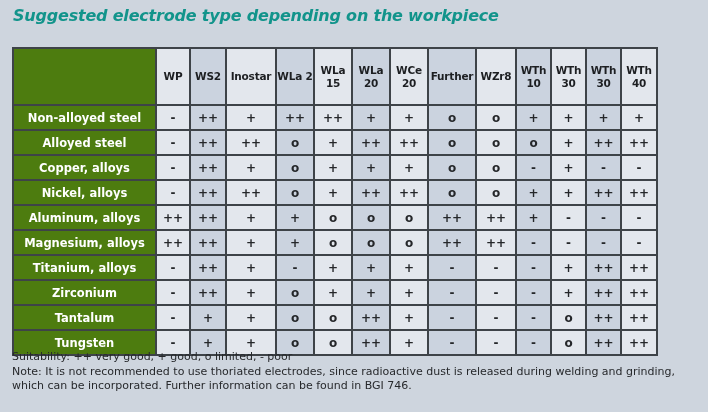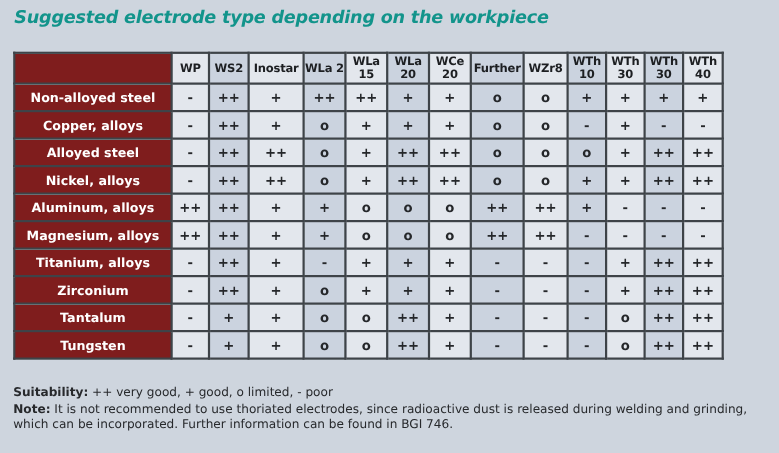--- a/index.html
+++ b/index.html
@@ -31,24 +31,24 @@
     border-collapse: collapse;
     table-layout: fixed;
   }
   table.electrode th, table.electrode td {
     border: 2px solid #3e4348;
     padding: 0;
     text-align: center;
     vertical-align: middle;
     overflow: hidden;
   }
-  table.electrode thead tr { height: 28px; }
+  table.electrode thead tr { height: 57px; }
   table.electrode tbody tr { height: 25px; }
   th.corner, th.rowlabel {
-    background: #7f1d1d;
+    background: #4d7c0f;
     color: #ffffff;
     font-size: 11.5px;
     font-weight: bold;
   }
   table.electrode thead th.colhead {
     font-size: 10.5px;
     font-weight: bold;
     color: #1d1f22;
     line-height: 1.15;
     letter-spacing: -0.2px;
@@ -62,21 +62,21 @@
   .dark  { background: #cbd3df; }
   .footer {
     position: absolute;
     left: 12px;
     top: 350px;
     width: 692px;
     font-size: 11px;
     line-height: 1.32;
     color: #27292c;
   }
-  .footer b { font-weight: bold; }
+  .footer b { font-weight: normal; }
 </style>
 </head>
 <body>
 
 <div class="title">Suggested electrode type depending on the workpiece</div>
 
 <table class="electrode">
   <colgroup id="cols">
       <col style="width: 143px;">
       <col style="width: 34px;">
@@ -122,50 +122,50 @@
         <td class="dark">+</td>
         <td class="light">+</td>
         <td class="dark">o</td>
         <td class="light">o</td>
         <td class="dark">+</td>
         <td class="light">+</td>
         <td class="dark">+</td>
         <td class="light">+</td>
       </tr>
       <tr>
+        <th class="rowlabel">Alloyed steel</th>
+        <td class="light">-</td>
+        <td class="dark">++</td>
+        <td class="light">++</td>
+        <td class="dark">o</td>
+        <td class="light">+</td>
+        <td class="dark">++</td>
+        <td class="light">++</td>
+        <td class="dark">o</td>
+        <td class="light">o</td>
+        <td class="dark">o</td>
+        <td class="light">+</td>
+        <td class="dark">++</td>
+        <td class="light">++</td>
+      </tr>
+      <tr>
         <th class="rowlabel">Copper, alloys</th>
         <td class="light">-</td>
         <td class="dark">++</td>
         <td class="light">+</td>
         <td class="dark">o</td>
         <td class="light">+</td>
         <td class="dark">+</td>
         <td class="light">+</td>
         <td class="dark">o</td>
         <td class="light">o</td>
         <td class="dark">-</td>
         <td class="light">+</td>
         <td class="dark">-</td>
         <td class="light">-</td>
-      </tr>
-      <tr>
-        <th class="rowlabel">Alloyed steel</th>
-        <td class="light">-</td>
-        <td class="dark">++</td>
-        <td class="light">++</td>
-        <td class="dark">o</td>
-        <td class="light">+</td>
-        <td class="dark">++</td>
-        <td class="light">++</td>
-        <td class="dark">o</td>
-        <td class="light">o</td>
-        <td class="dark">o</td>
-        <td class="light">+</td>
-        <td class="dark">++</td>
-        <td class="light">++</td>
       </tr>
       <tr>
         <th class="rowlabel">Nickel, alloys</th>
         <td class="light">-</td>
         <td class="dark">++</td>
         <td class="light">++</td>
         <td class="dark">o</td>
         <td class="light">+</td>
         <td class="dark">++</td>
         <td class="light">++</td>

